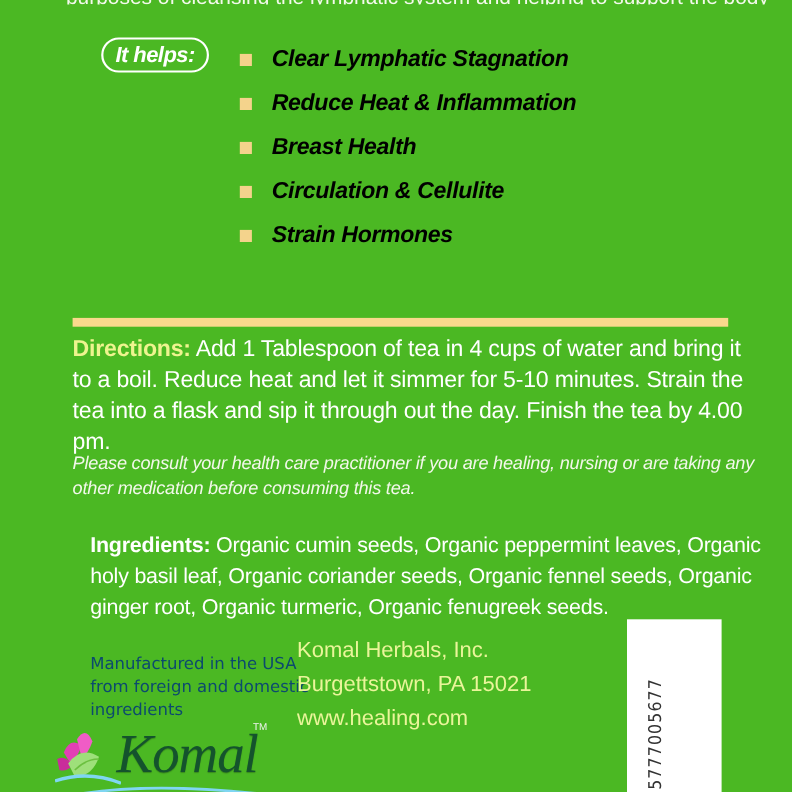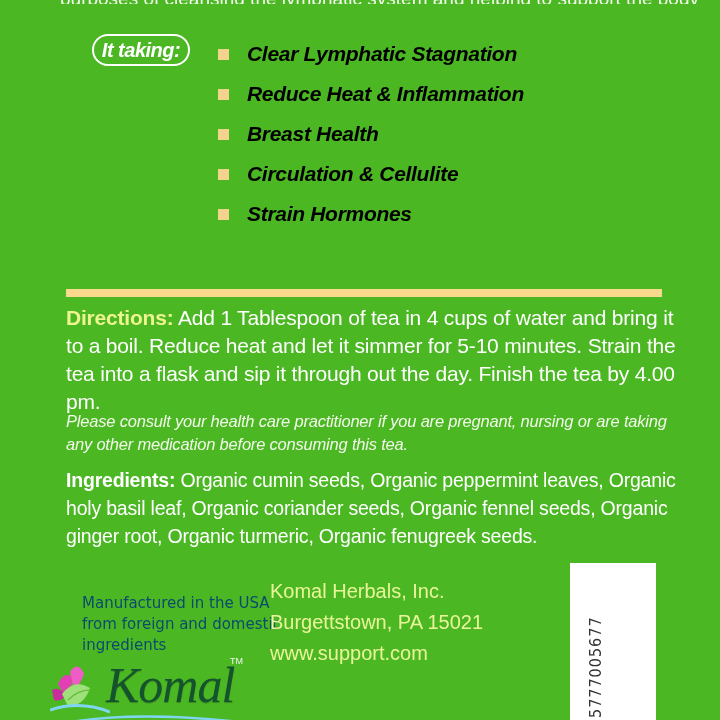--- a/index.html
+++ b/index.html
@@ -22,21 +22,21 @@
   .logo-word { position:absolute; left:32px; top:-4px; font-family:"Liberation Serif", serif; font-style:italic; font-size:50px; color:#14532d; letter-spacing:-1px; text-shadow:0 1px 1px rgba(0,0,0,0.25);margin-left:24px; }
   .tm { position:absolute; left:180px; top:-4px; font-size:9px; color:#f4f4f4; }
   .barcode-box { position:absolute; left:570px; top:563px; width:86px; height:170px; background:#ffffff; }
   .barcode-num { position:absolute; left:16px; top:155px; transform-origin:0 0; transform:rotate(-90deg); font-family:"DejaVu Sans Condensed","DejaVu Sans", sans-serif; font-size:16px; color:#333333; letter-spacing:1px; white-space:nowrap; }
 </style>
 </head>
 <body>
 
 <div class="cut-top">purposes of cleansing the lymphatic system and helping to support the body's natural detox, healing</div>
 
-<div class="helps-badge">It taking:</div>
+<div class="helps-badge">It helps:</div>
 
 <ul class="benefits">
   <li>
     <span class="bullet"></span>
     <span class="benefit-text">Clear Lymphatic Stagnation</span>
   </li>
   <li>
     <span class="bullet"></span>
     <span class="benefit-text">Reduce Heat &amp; Inflammation</span>
   </li>
@@ -53,32 +53,32 @@
     <span class="benefit-text">Strain Hormones</span>
   </li>
 </ul>
 
 <div class="divider"></div>
 
 <p class="directions" style="margin:0;">
   <span class="label-yellow">Directions:</span><span> Add 1 Tablespoon of tea in 4 cups of water and bring it to a boil. Reduce heat and let it simmer for 5-10 minutes. Strain the tea into a flask and sip it through out the day. Finish the tea by 4.00 pm.</span>
 </p>
 
-<p class="caution" style="margin:0;">Please consult your health care practitioner if you are pregnant, nursing or are taking any other medication before consuming this tea.</p>
+<p class="caution" style="margin:0;">Please consult your health care practitioner if you are healing, nursing or are taking any other medication before consuming this tea.</p>
 
-<p class="ingredients" style="margin:0;">
+<p class="ingredients" style="margin:16px;">
   <span class="label-white">Ingredients:</span><span> Organic cumin seeds, Organic peppermint leaves, Organic holy basil leaf, Organic  coriander seeds, Organic fennel seeds, Organic ginger root, Organic turmeric, Organic fenugreek seeds.</span>
 </p>
 
 <div class="made-in">Manufactured in the USA from foreign and domestic ingredients</div>
 
 <div class="company">
   <div>Komal Herbals, Inc.</div>
   <div>Burgettstown, PA 15021</div>
-  <div>www.support.com</div>
+  <div>www.healing.com</div>
 </div>
 
 <div class="logo">
   <svg width="60" height="60" viewBox="0 0 60 60" style="position:absolute;left:0;top:0;">
     <path d="M8 24 Q14 10 24 18 Q20 30 14 34 Z" fill="#e23fb5"></path>
     <path d="M20 12 Q28 0 34 14 Q30 26 24 28 Z" fill="#f05cc6"></path>
     <path d="M2 30 Q10 26 16 36 Q10 42 4 40 Z" fill="#c92c9b"></path>
     <path d="M12 34 Q24 18 40 28 Q34 46 18 46 Z" fill="#9ee07a"></path>
     <path d="M18 40 Q28 30 40 30" stroke="#6cc040" stroke-width="1.5" fill="none"></path>
     <path d="M0 50 Q30 40 60 52" stroke="#7fd6f2" stroke-width="3" fill="none"></path>

